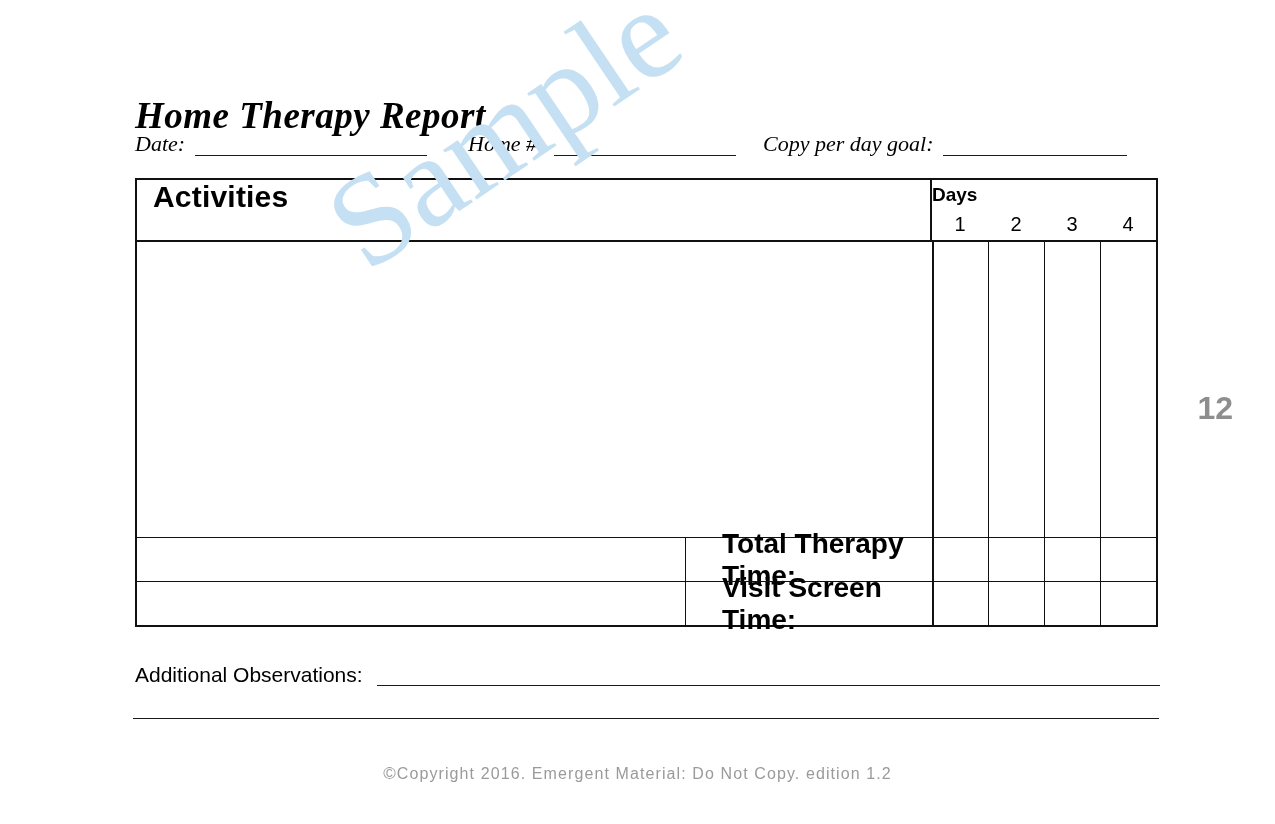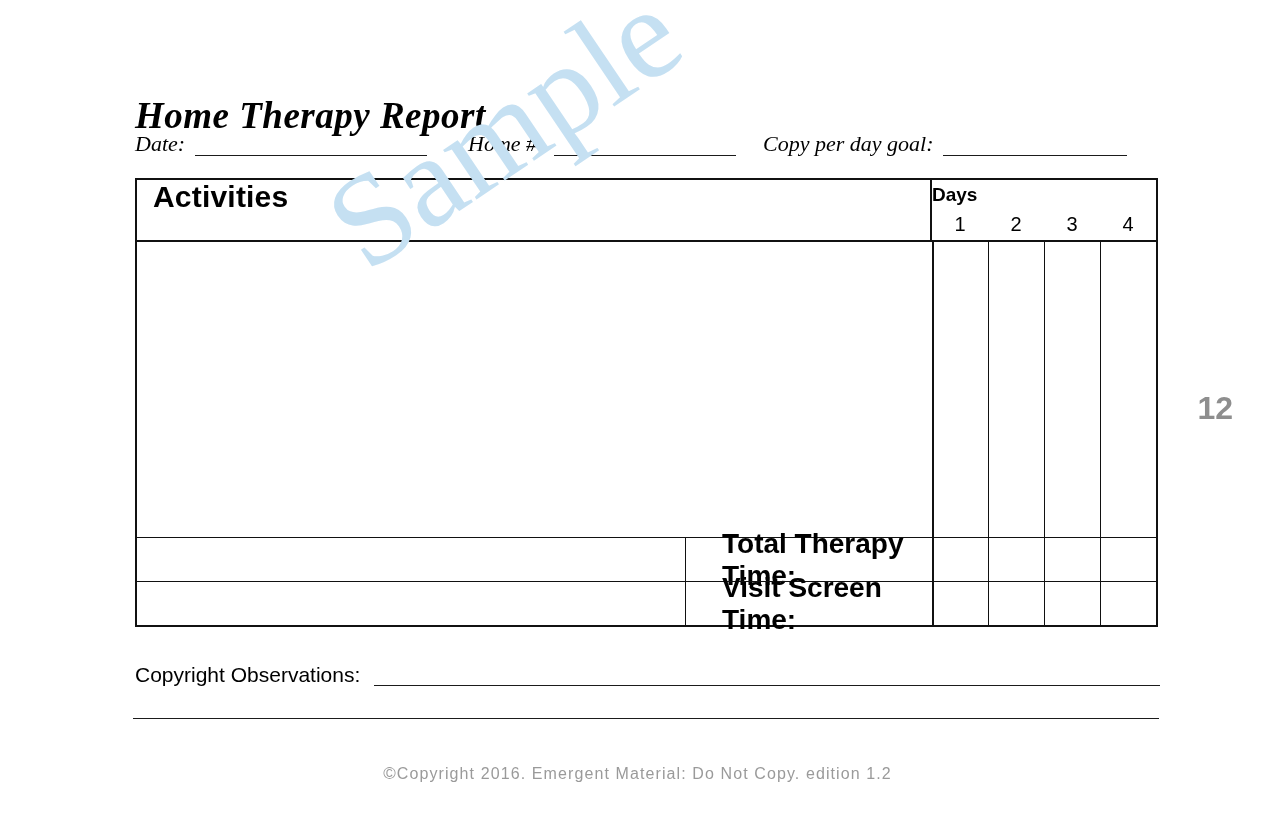--- a/index.html
+++ b/index.html
@@ -309,21 +309,21 @@
         <div style="position:absolute;left:963px;top:0;right:0;height:100%;"></div>
       </div>
     </div>
   </div>
 
   <div class="watermark">Sample</div>
 
   <div class="page-number">12</div>
 
   <div class="obs">
-    <span class="obs-label">Copyright Observations:</span>
+    <span class="obs-label">Additional Observations:</span>
     <span class="obs-rule"></span>
   </div>
   <div class="obs-rule2"></div>
 
   <div class="footer">
     <span class="cmark">©</span><span>Copyright 2016. Emergent Material: Do Not Copy. edition 1.2</span>
   </div>
 
 </div>
 

